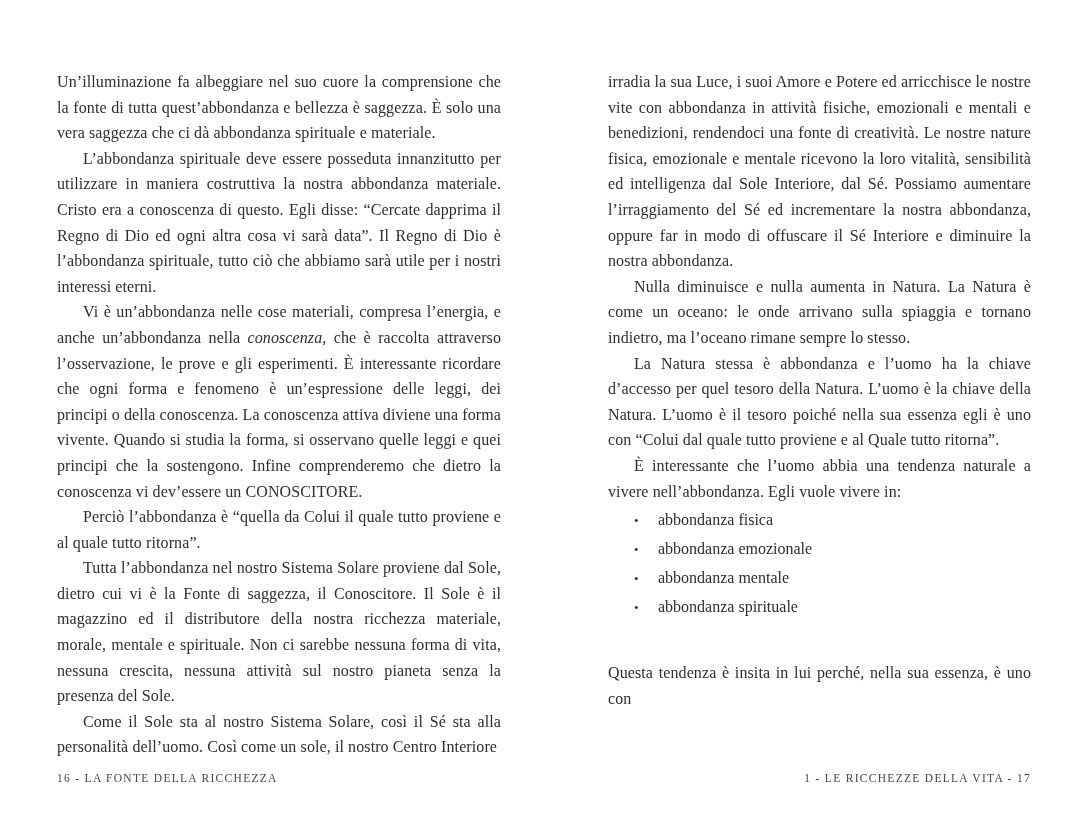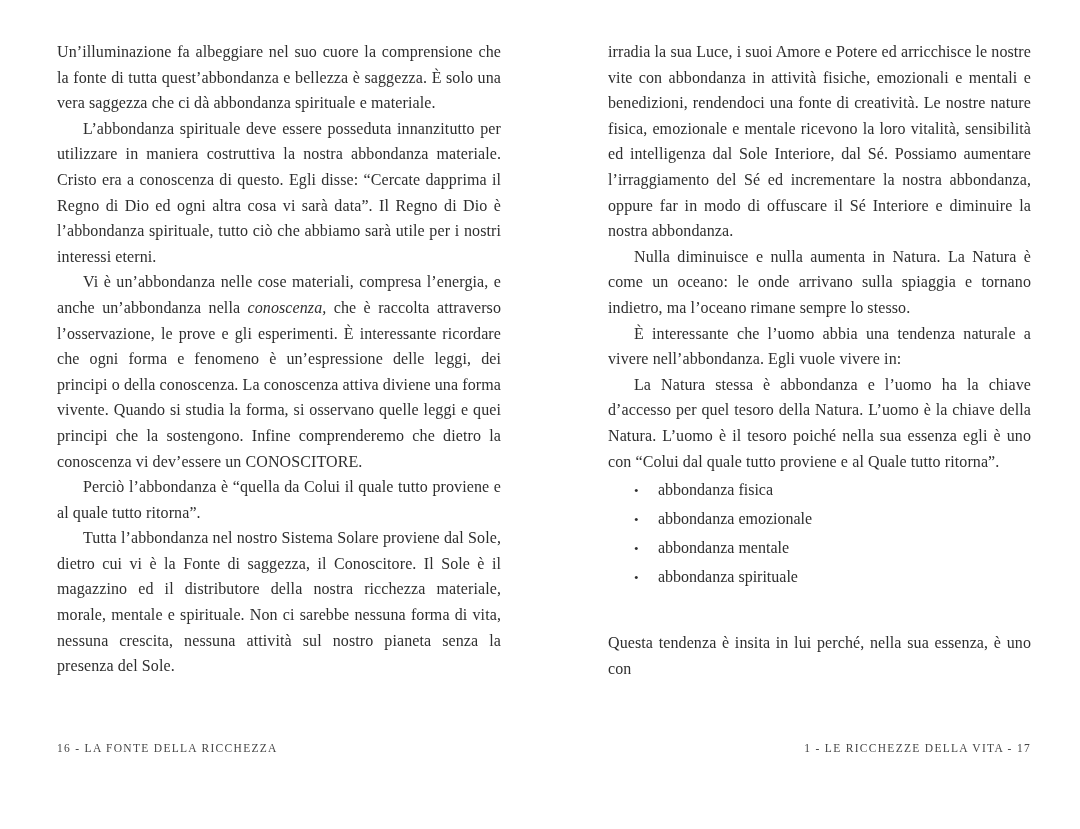--- a/index.html
+++ b/index.html
@@ -12,21 +12,21 @@
     position: relative;
     width: 1080px;
     height: 829px;
     background: #ffffff;
     overflow: hidden;
     font-family: "Liberation Serif", "DejaVu Serif", serif;
     color: #2e2e2e;
   }
   .page {
     position: absolute;
-    top: 39px;
+    top: 69px;
     bottom: 0;
   }
   .page-left  { left: 57px;  width: 444px; }
   .page-right { left: 608px; width: 423px; font-family: Liberation Serif, serif; }
 
   .para {
     margin: 0;
     font-size: 16px;
     line-height: 25.6px;
     text-align: justify;
@@ -70,28 +70,29 @@
 <body>
 
 <div class="spread">
 
   <section class="page page-left">
     <p class="para">Un’illuminazione fa albeggiare nel suo cuore la comprensione che la fonte di tutta quest’abbondanza e bellezza è saggezza. È solo una vera saggezza che ci dà abbondanza spirituale e materiale.</p>
     <p class="para indent">L’abbondanza spirituale deve essere posseduta innanzitutto per utilizzare in maniera costruttiva la nostra abbondanza materiale. Cristo era a conoscenza di questo. Egli disse: “Cercate dapprima il Regno di Dio ed ogni altra cosa vi sarà data”. Il Regno di Dio è l’abbondanza spirituale, tutto ciò che abbiamo sarà utile per i nostri interessi eterni.</p>
     <p class="para indent"><span>Vi è un’abbondanza nelle cose materiali, compresa l’energia, e anche un’abbondanza nella </span><em class="ital">conoscenza,</em><span> che è raccolta attraverso l’osservazione, le prove e gli esperimenti. È interessante ricordare che ogni forma e fenomeno è un’espressione delle leggi, dei principi o della conoscenza. La conoscenza attiva diviene una forma vivente. Quando si studia la forma, si osservano quelle leggi e quei principi che la sostengono. Infine comprenderemo che dietro la conoscenza vi dev’essere un CONOSCITORE.</span></p>
     <p class="para indent">Perciò l’abbondanza è “quella da Colui il quale tutto proviene e al quale tutto ritorna”.</p>
     <p class="para indent">Tutta l’abbondanza nel nostro Sistema Solare proviene dal Sole, dietro cui vi è la Fonte di saggezza, il Conoscitore. Il Sole è il magazzino ed il distributore della nostra ricchezza materiale, morale, mentale e spirituale. Non ci sarebbe nessuna forma di vita, nessuna crescita, nessuna attività sul nostro pianeta senza la presenza del Sole.</p>
+    <p class="para indent">Come il Sole sta al nostro Sistema Solare, così il Sé sta alla personalità dell’uomo. Così come un sole, il nostro Centro Interiore</p>
     <footer class="folio folio-left">16  -  LA FONTE DELLA RICCHEZZA</footer>
   </section>
 
   <section class="page page-right">
     <p class="para">irradia la sua Luce, i suoi Amore e Potere ed arricchisce le nostre vite con abbondanza in attività fisiche, emozionali e mentali e benedizioni, rendendoci una fonte di creatività. Le nostre nature fisica, emozionale e mentale ricevono la loro vitalità, sensibilità ed intelligenza dal Sole Interiore, dal Sé. Possiamo aumentare l’irraggiamento del Sé ed incrementare la nostra abbondanza, oppure far in modo di offuscare il Sé Interiore e diminuire la nostra abbondanza.</p>
     <p class="para indent">Nulla diminuisce e nulla aumenta in Natura. La Natura è come un oceano: le onde arrivano sulla spiaggia e tornano indietro, ma l’oceano rimane sempre lo stesso.</p>
+    <p class="para indent">La Natura stessa è abbondanza e l’uomo ha la chiave d’accesso per quel tesoro della Natura. L’uomo è la chiave della Natura. L’uomo è il tesoro poiché nella sua essenza egli è uno con “Colui dal quale tutto proviene e al Quale tutto ritorna”.</p>
     <p class="para indent">È interessante che l’uomo abbia una tendenza naturale a vivere nell’abbondanza. Egli vuole vivere in:</p>
-    <p class="para indent">La Natura stessa è abbondanza e l’uomo ha la chiave d’accesso per quel tesoro della Natura. L’uomo è la chiave della Natura. L’uomo è il tesoro poiché nella sua essenza egli è uno con “Colui dal quale tutto proviene e al Quale tutto ritorna”.</p>
     <ul class="bullets">
       <li>
           <span class="marker">•</span>
           <span>abbondanza fisica</span>
         </li>
       <li>
           <span class="marker">•</span>
           <span>abbondanza emozionale</span>
         </li>
       <li>

